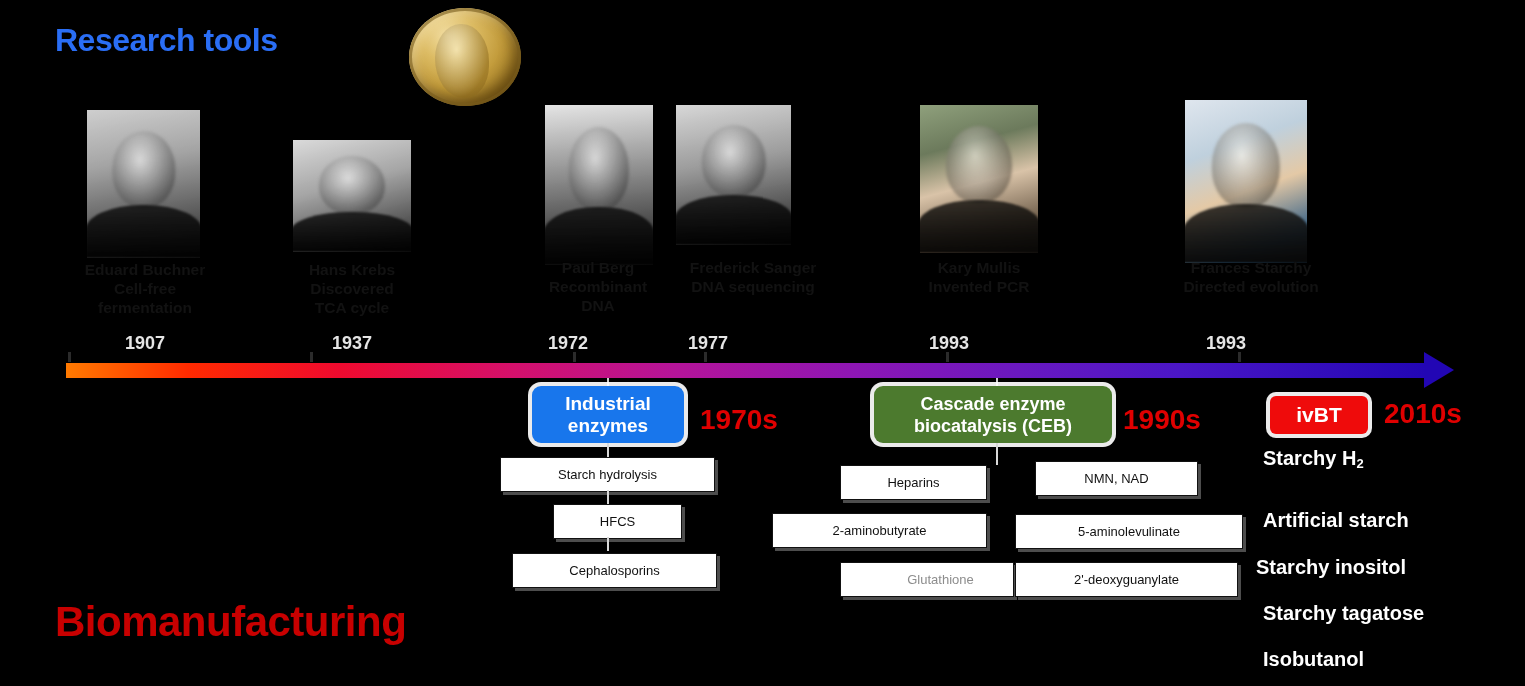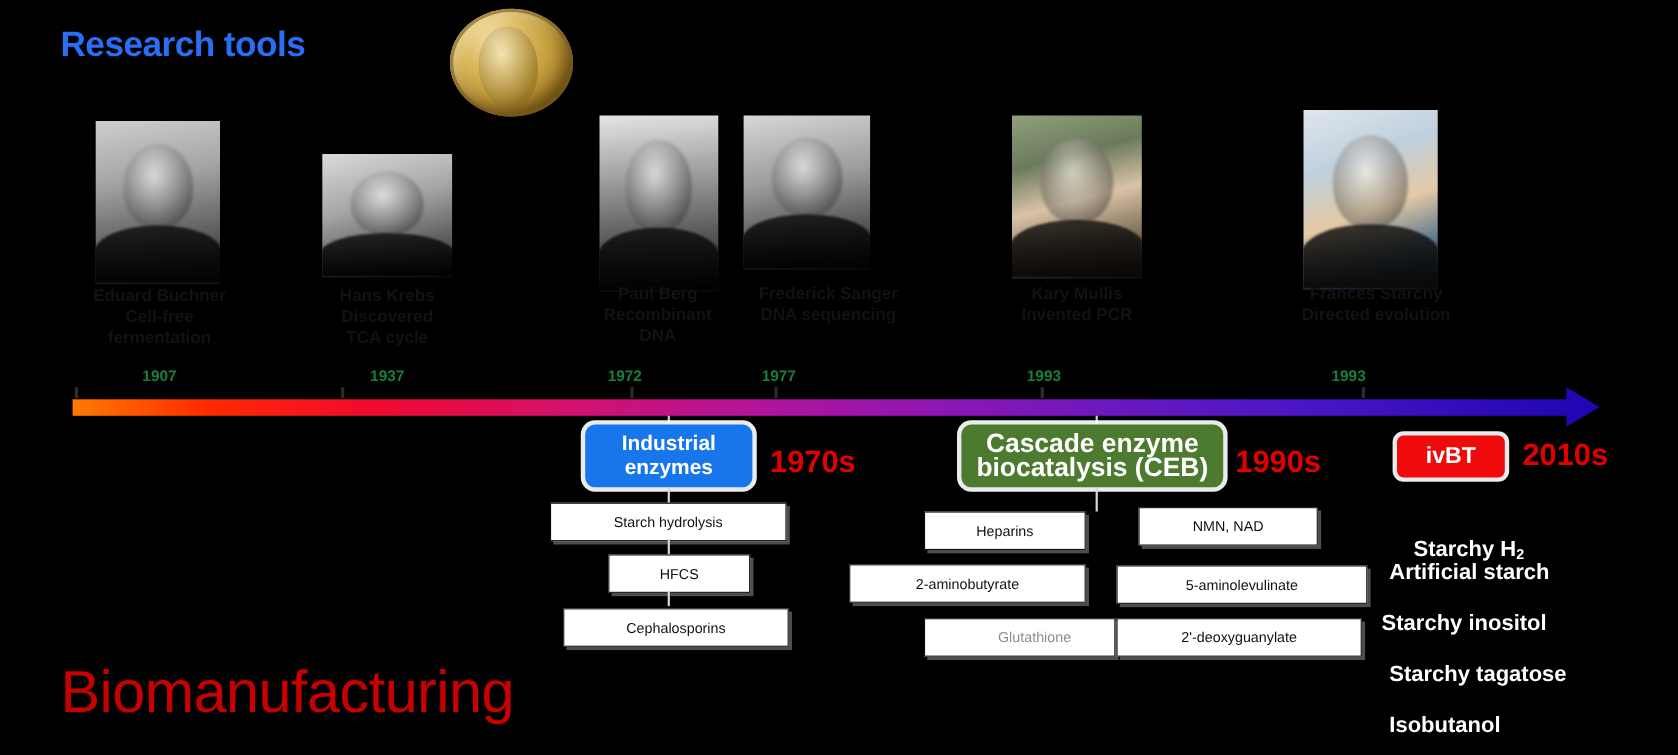--- a/index.html
+++ b/index.html
@@ -7,21 +7,21 @@
        font-family:"Liberation Sans","DejaVu Sans",sans-serif;
        -webkit-font-smoothing:antialiased;}
   .abs{position:absolute;}
 
   
   #research-title{
     left:55px;top:22px;font-size:32px;font-weight:bold;color:#2a6ef5;
     letter-spacing:-0.5px;text-shadow:0 0 3px rgba(0,0,0,.9);
   }
   #biomanu-title{
-    left:55px;top:598px;font-size:54px;font-weight:normal;color:#c80000;
+    left:55px;top:598px;font-size:42px;font-weight:bold;color:#c80000;
     letter-spacing:-0.5px;
   }
 
   
   #nobel-medal{
     left:409px;top:8px;width:112px;height:98px;border-radius:50%;
     background:
       radial-gradient(ellipse at 34% 28%, #f3dfa4 0%, #dcbb63 26%, #c39c3c 52%, #9c7824 76%, #6d5115 100%);
     box-shadow:inset -6px -7px 14px rgba(80,55,10,.75),
                inset 5px 5px 12px rgba(255,243,200,.55),
@@ -68,21 +68,21 @@
     background:linear-gradient(180deg, rgba(20,18,15,.80), rgba(8,7,6,.96));
     filter:blur(1.2px);
   }
 
   
   .sci-caption{
     text-align:center;color:#121212;font-size:15.5px;font-weight:bold;
     line-height:19px;text-shadow:0 0 1px rgba(0,0,0,.6);
   }
   .sci-year{
-    color:#15803d;font-size:14px;font-weight:bold;text-align:center;
+    color:#e5e5e5;font-size:18px;font-weight:bold;text-align:center;
   }
 
   
   #timeline-bar{
     left:66px;top:363px;width:1360px;height:15px;
     background:linear-gradient(90deg,
       #ff7a00 0%, #ff2a00 9%, #ef0a2e 20%, #d4106c 33%,
       #b4149a 45%, #8e16b4 58%, #6a18c0 70%, #4a16c6 82%, #2206b4 100%);
   }
   #timeline-arrowhead{
@@ -93,21 +93,21 @@
   .tick{width:3px;height:10px;background:#2b2b2b;}
 
   
   .era-box{
     border-radius:9px;text-align:center;font-weight:bold;color:#fff;
     display:flex;align-items:center;justify-content:center;
     box-shadow:0 0 0 4px rgba(255,255,255,.92), 2px 3px 5px rgba(0,0,0,.8);
     line-height:22px;
   }
   #era-industrial{left:532px;top:386px;width:152px;height:57px;background:#1876ec;font-size:19px;}
-  #era-ceb{left:874px;top:386px;width:238px;height:57px;background:#4c7a2e;font-size:24px;}
+  #era-ceb{left:874px;top:386px;width:238px;height:57px;background:#4c7a2e;font-size:18px;}
   #era-ivbt{left:1270px;top:396px;width:98px;height:38px;background:#ef0b0b;font-size:21px;border-radius:6px;}
 
   .era-year{color:#e00000;font-size:28px;font-weight:bold;}
 
   .connector{width:2px;background:#cfcfcf;}
 
   
   .prod-box{
     background:#fff;color:#111;border:1.5px solid #111;
     font-size:13px;display:flex;align-items:center;justify-content:center;
@@ -243,19 +243,19 @@
 <div class="abs prod-box" style="left:772px;top:513px;width:213px;">2-aminobutyrate</div>
 
 <div class="abs prod-box dim" style="left:840px;top:562px;width:145px;padding-left:27px;">Glutathione</div>
 
 <div class="abs prod-box" style="left:1015px;top:461px;width:161px;margin-left:20px;">NMN, NAD</div>
 
 <div class="abs prod-box" style="left:1015px;top:514px;width:226px;">5-aminolevulinate</div>
 
 <div class="abs prod-box" style="left:1015px;top:562px;width:221px;">2'-deoxyguanylate</div>
 
-<div class="abs white-item" style="left:1263px;top:488px;margin-left:22px;">
+<div class="abs white-item" style="left:1263px;top:447px;">
   <span>Starchy H</span><sub>2</sub>
 </div>
 <div class="abs white-item" style="left:1263px;top:509px;">Artificial starch</div>
 <div class="abs white-item" style="left:1256px;top:556px;">Starchy inositol</div>
 <div class="abs white-item" style="left:1263px;top:602px;">Starchy tagatose</div>
 <div class="abs white-item" style="left:1263px;top:648px;">Isobutanol</div>
 
 </body></html>

